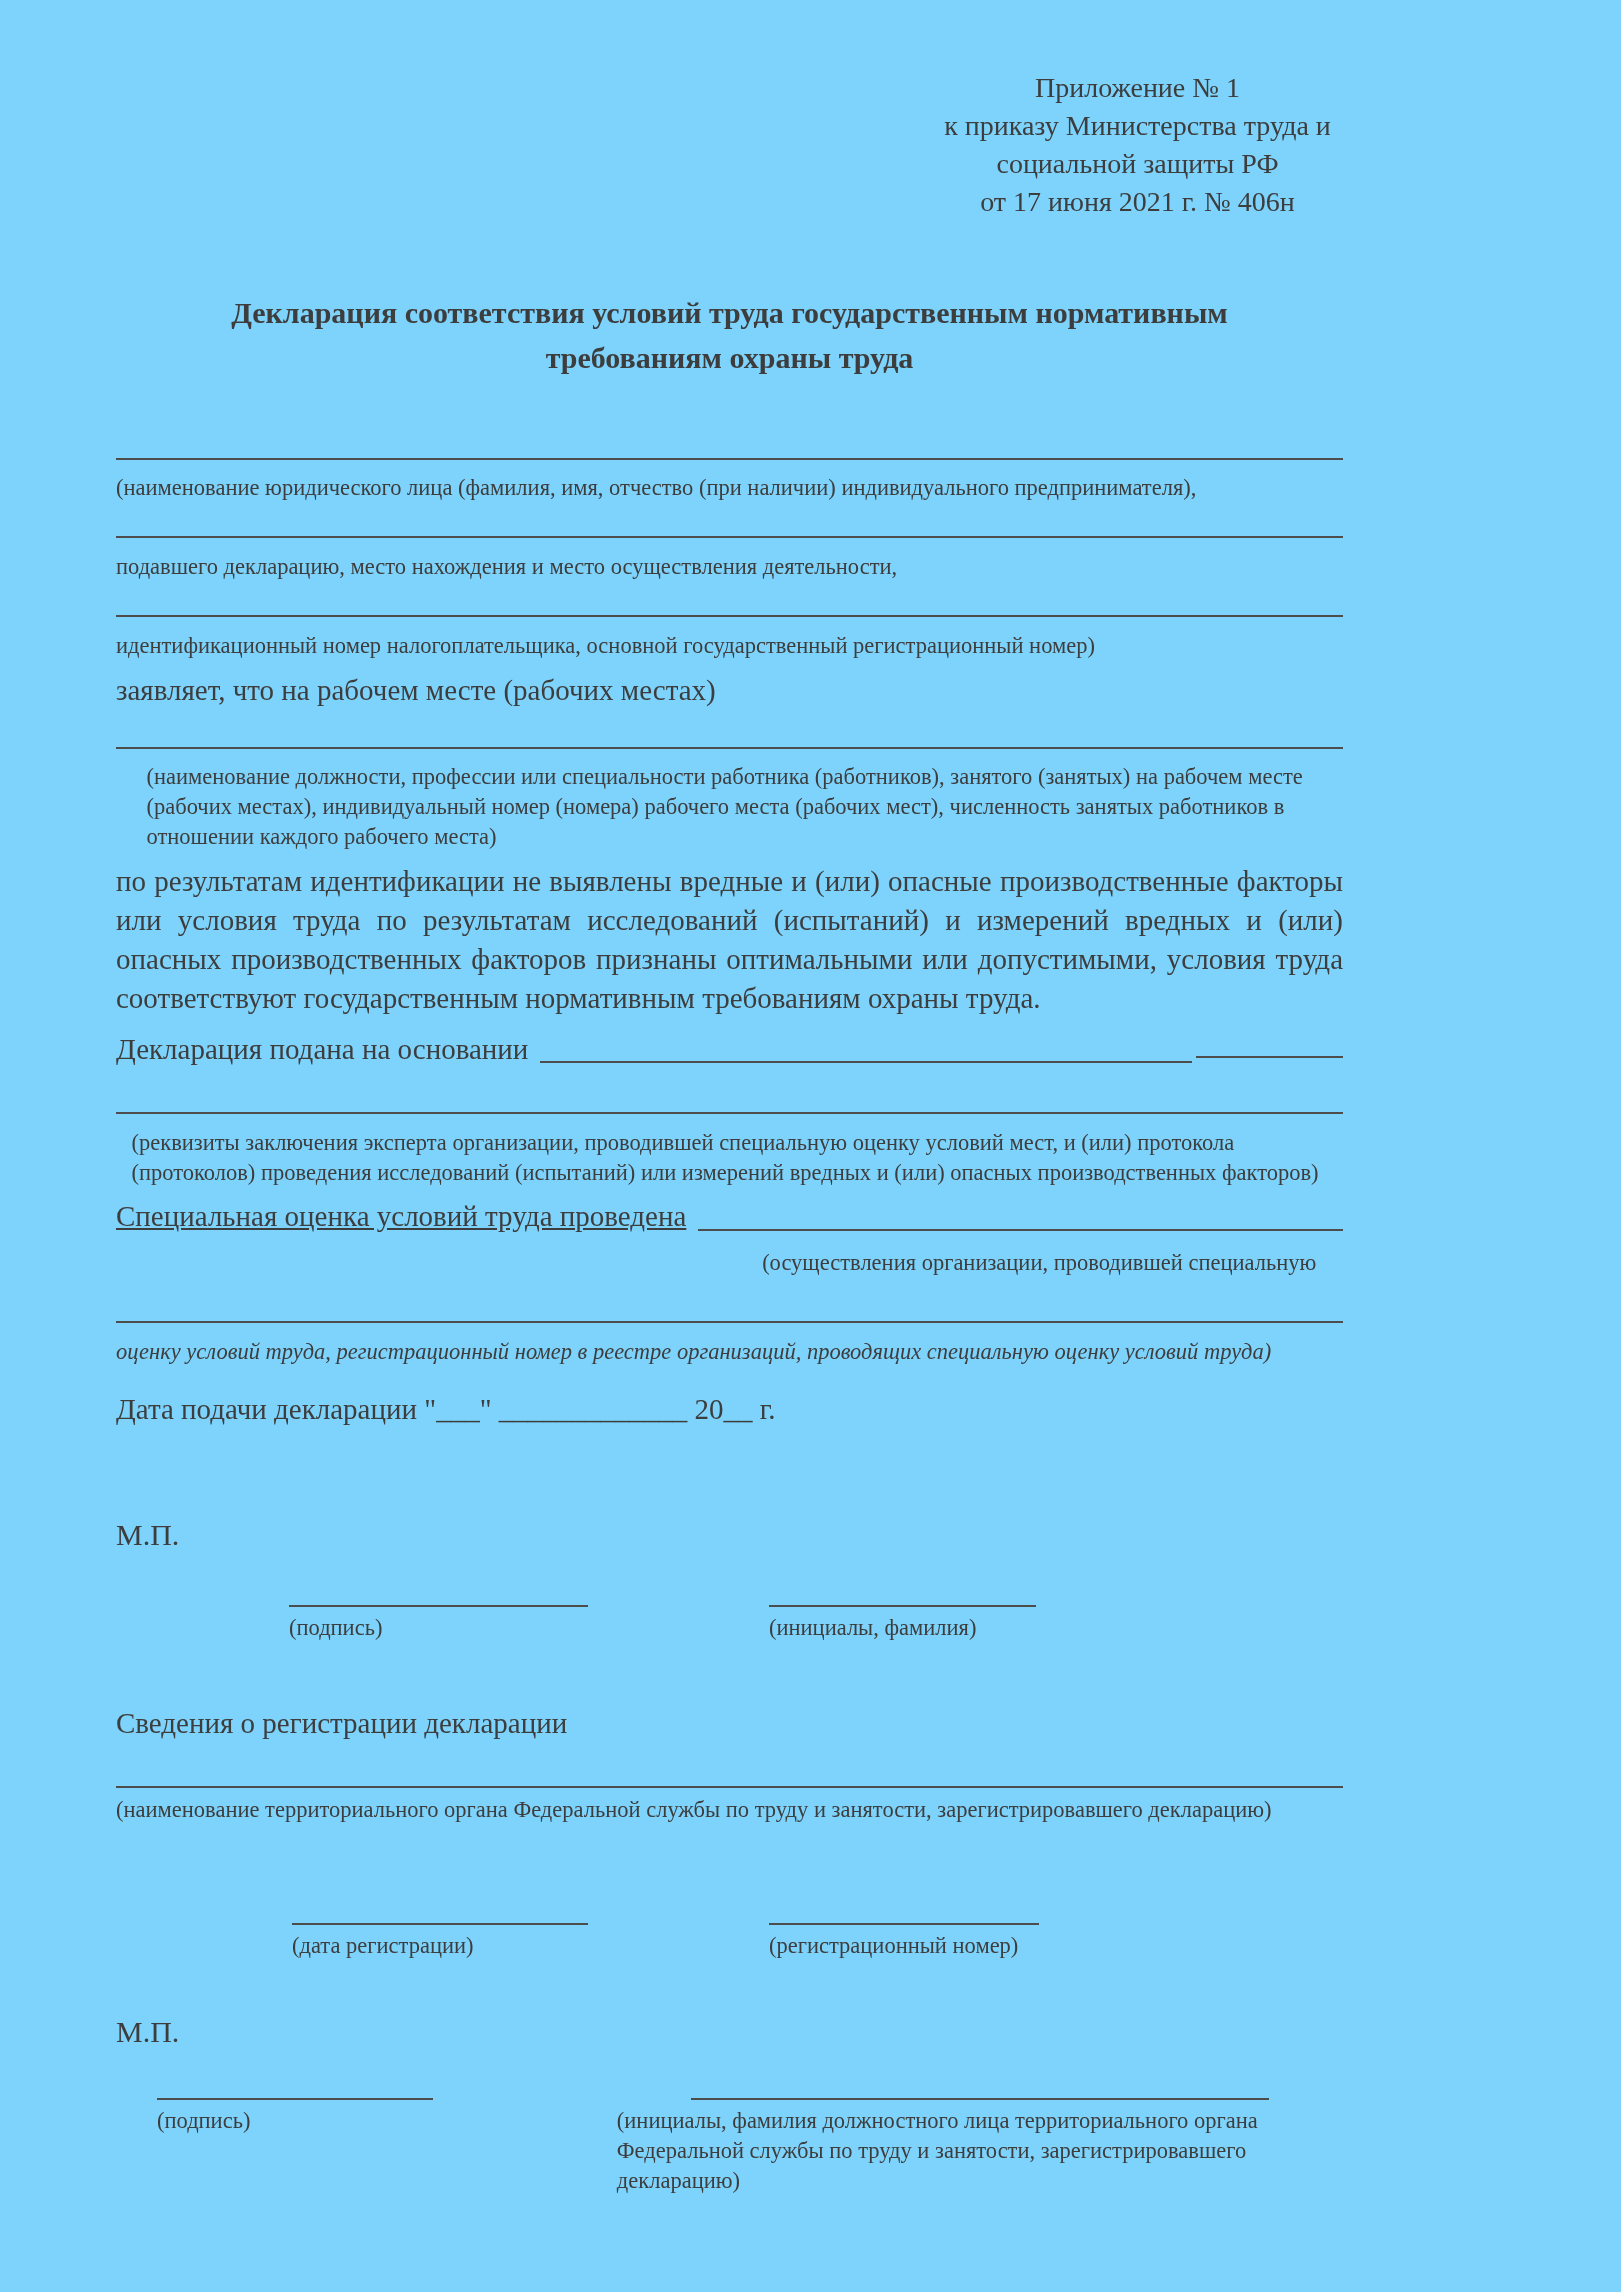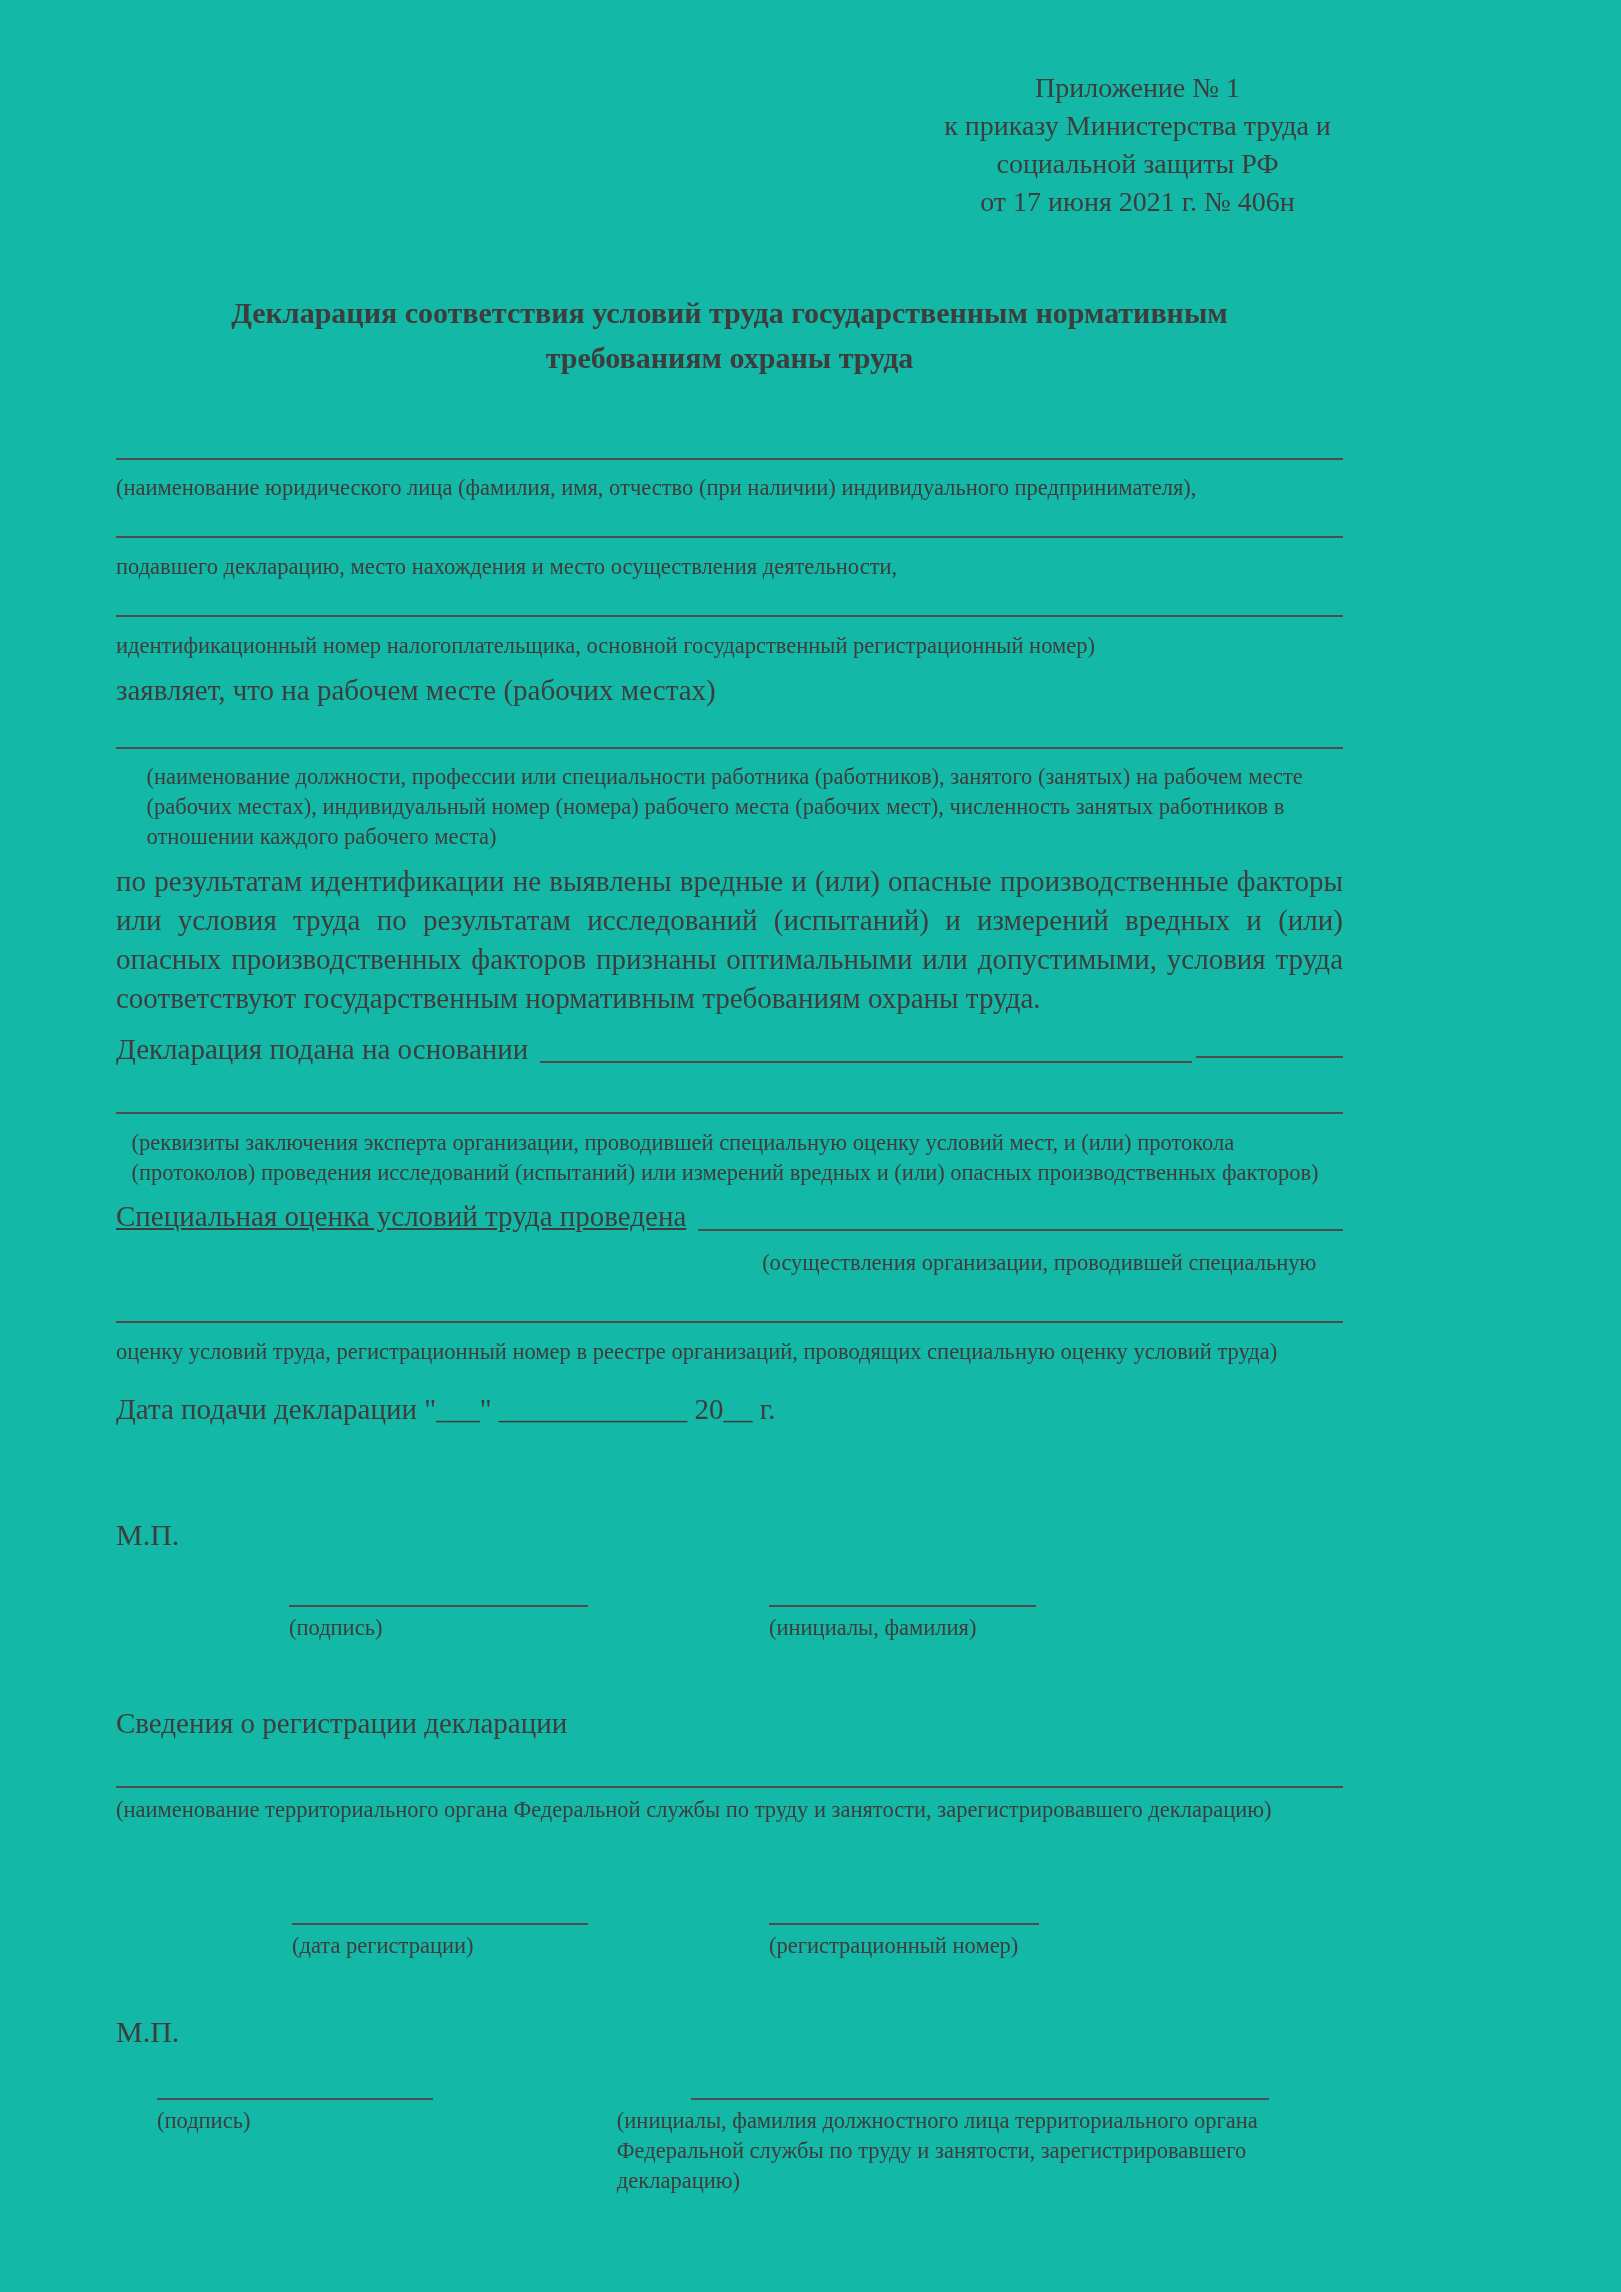--- a/index.html
+++ b/index.html
@@ -5,21 +5,21 @@
   html, body {
     margin: 0;
     padding: 0;
     background: #ffffff;
   }
   .page {
     position: relative;
     width: 1621px;
     height: 2293px;
     box-sizing: border-box;
-    background: #14b8a6;
+    background: #7dd3fc;
     color: #3d3d3d;
     font-family: "Liberation Serif", "DejaVu Serif", serif;
     padding: 61px 278px 0 116px;
     overflow: hidden;
   }
 
   
   .hdr-note {
     width: 549px;
     margin: 7.8px -69px 0 auto;
@@ -147,21 +147,21 @@
   <div class="rule" style="margin-top:43px;"></div>
   <div class="cap" style="margin-top:13.7px; max-width:1196px; margin-left:auto; margin-right:auto;">(реквизиты заключения эксперта организации, проводившей специальную оценку условий мест, и (или) протокола (протоколов) проведения исследований (испытаний) или измерений вредных и (или) опасных производственных факторов)</div>
 
   <div class="fill-row" style="margin-top:9.8px;text-decoration:underline;">
     <span class="label">Специальная оценка условий труда проведена</span>
     <span class="fill"></span>
   </div>
   <div class="cap cap-right">(осуществления организации, проводившей специальную</div>
 
   <div class="rule" style="margin-top:43px;"></div>
-  <div class="cap" style="margin-top:13.7px;">оценку условий труда, регистрационный номер в реестре организаций, проводящих специальную оценку условий труда)</div>
+  <div class="cap" style="margin-top:13.7px;font-style:italic;">оценку условий труда, регистрационный номер в реестре организаций, проводящих специальную оценку условий труда)</div>
 
   <div class="body-text" style="margin-top:23.5px;">Дата подачи декларации "___" _____________ 20__ г.</div>
 
   <div class="mp" style="margin-top:86px;">М.П.</div>
 
   <div class="col-row" style="margin-top:51px;">
     <div class="sig-col" style="margin-left:173px; width:299px;">
       <div class="sig-line"></div>
       <div class="cap">(подпись)</div>
     </div>

